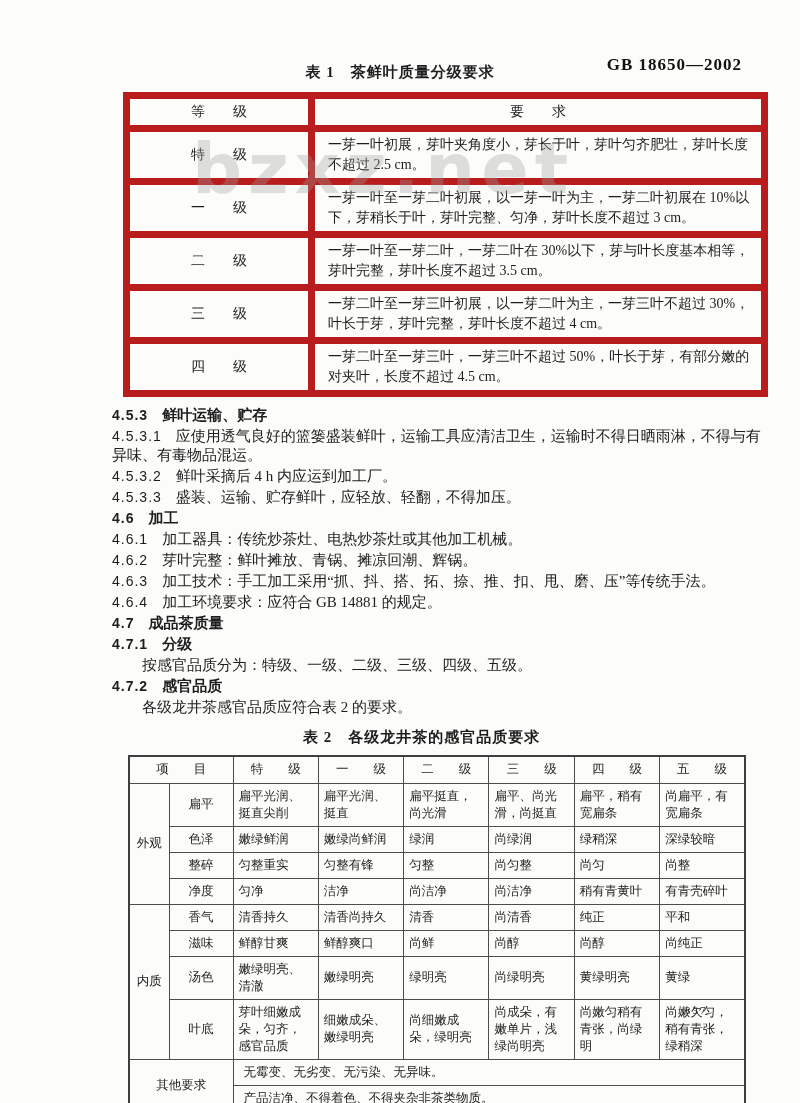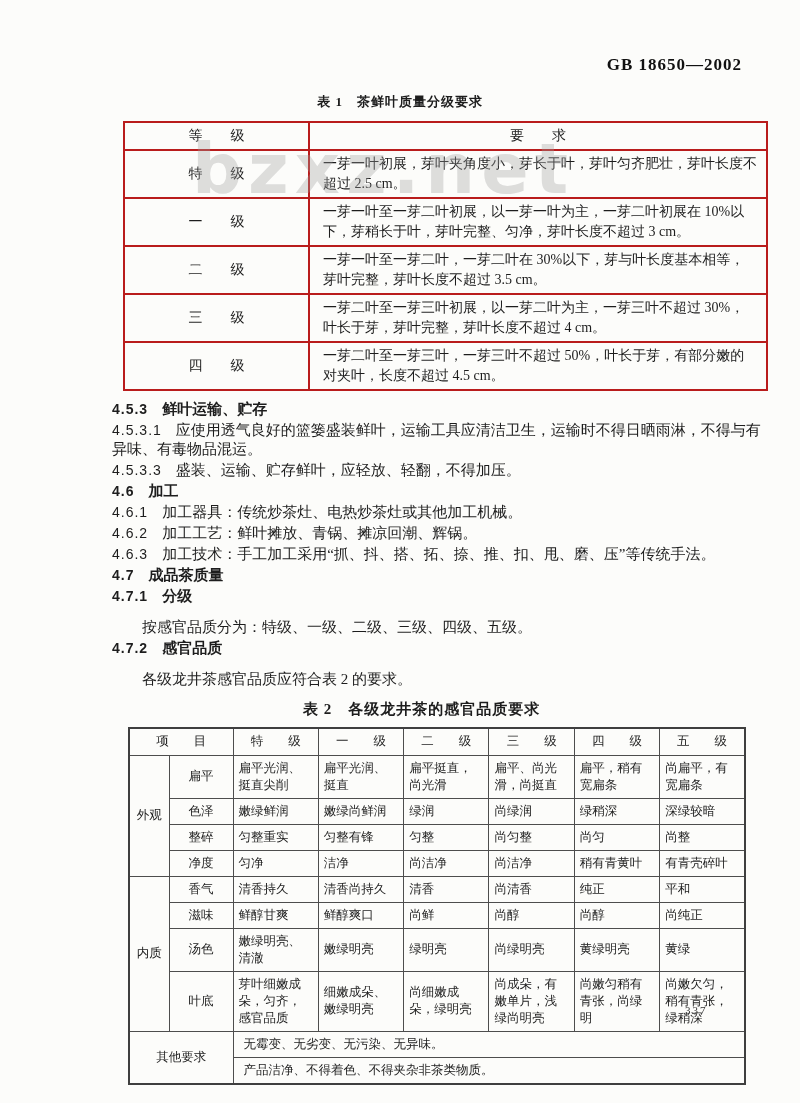--- a/index.html
+++ b/index.html
@@ -17,51 +17,51 @@
   .doc-number {
     position: absolute;
     top: 55px;
     right: 58px;
     font-size: 17px;
     font-weight: bold;
     letter-spacing: 1px;
     color: #111;
   }
   .t1-caption {
-    padding-top: 93px;
+    padding-top: 63px;
     text-align: center;
     font-weight: bold;
-    font-size: 13px;
+    font-size: 15px;
     letter-spacing: 1px;
   }
   
   table { border-collapse: collapse; }
   .table1 {
     margin: 10px 0 0 123px;
     width: 645px;
     table-layout: fixed;
     font-size: 14px;
     border: 2px solid #3f3f3f;
   }
   .table1 th, .table1 td {
-    border: 2px solid #b91c1c;
+    border: 7px solid #b91c1c;
     padding: 3px 10px;
     line-height: 20px;
     font-weight: normal;
     vertical-align: middle;
   }
   .table1 .grade-col { width: 185px; text-align: center; }
   .table1 .req-col { text-align: left; padding-left: 13px; padding-right: 8px; }
   .table1 thead th { height: 28px; text-align: center; }
   
   .sections { margin: 8px 30px 0 112px; font-size: 15px; }
   .para { line-height: 19px; padding: 1px 0; }
   .para .num { display: inline-block; margin-right: 14px; font-family: "Liberation Sans", sans-serif; font-size: 14px; letter-spacing: 1px; }
   .para.bold { font-weight: bold; }
-  .para.indent { text-indent: 2em; margin-top: 10px; }
+  .para.indent { text-indent: 2em; }
   
   .t2-caption {
     margin-top: 10px;
     text-align: center;
     font-weight: bold;
     font-size: 15px;
     letter-spacing: 1px;
     padding-left: 43px;
   }
   .table2 {
@@ -146,25 +146,27 @@
       <tr>
         <td class="grade-col">四　　级</td>
         <td class="req-col">一芽二叶至一芽三叶，一芽三叶不超过 50%，叶长于芽，有部分嫩的对夹叶，长度不超过 4.5 cm。</td>
       </tr>
     </tbody>
   </table>
 
   <div class="sections">
     <p class="para bold"><span class="num">4.5.3</span><span>鲜叶运输、贮存</span></p>
     <p class="para"><span class="num">4.5.3.1</span><span>应使用透气良好的篮篓盛装鲜叶，运输工具应清洁卫生，运输时不得日晒雨淋，不得与有异味、有毒物品混运。</span></p>
+    <p class="para"><span class="num">4.5.3.2</span><span>鲜叶采摘后 4 h 内应运到加工厂。</span></p>
     <p class="para"><span class="num">4.5.3.3</span><span>盛装、运输、贮存鲜叶，应轻放、轻翻，不得加压。</span></p>
     <p class="para bold"><span class="num">4.6</span><span>加工</span></p>
     <p class="para"><span class="num">4.6.1</span><span>加工器具：传统炒茶灶、电热炒茶灶或其他加工机械。</span></p>
-    <p class="para"><span class="num">4.6.2</span><span>加工工艺：鲜叶摊放、青锅、摊凉回潮、辉锅。</span></p>
+    <p class="para"><span class="num">4.6.2</span><span>芽叶完整：鲜叶摊放、青锅、摊凉回潮、辉锅。</span></p>
     <p class="para"><span class="num">4.6.3</span><span>加工技术：手工加工采用“抓、抖、搭、拓、捺、推、扣、甩、磨、压”等传统手法。</span></p>
+    <p class="para"><span class="num">4.6.4</span><span>加工环境要求：应符合 GB 14881 的规定。</span></p>
     <p class="para bold"><span class="num">4.7</span><span>成品茶质量</span></p>
     <p class="para bold"><span class="num">4.7.1</span><span>分级</span></p>
     <p class="para indent"><span>按感官品质分为：特级、一级、二级、三级、四级、五级。</span></p>
     <p class="para bold"><span class="num">4.7.2</span><span>感官品质</span></p>
     <p class="para indent"><span>各级龙井茶感官品质应符合表 2 的要求。</span></p>
   </div>
 
   <div class="t2-caption">表 2　各级龙井茶的感官品质要求</div>
 
   <table class="table2">

